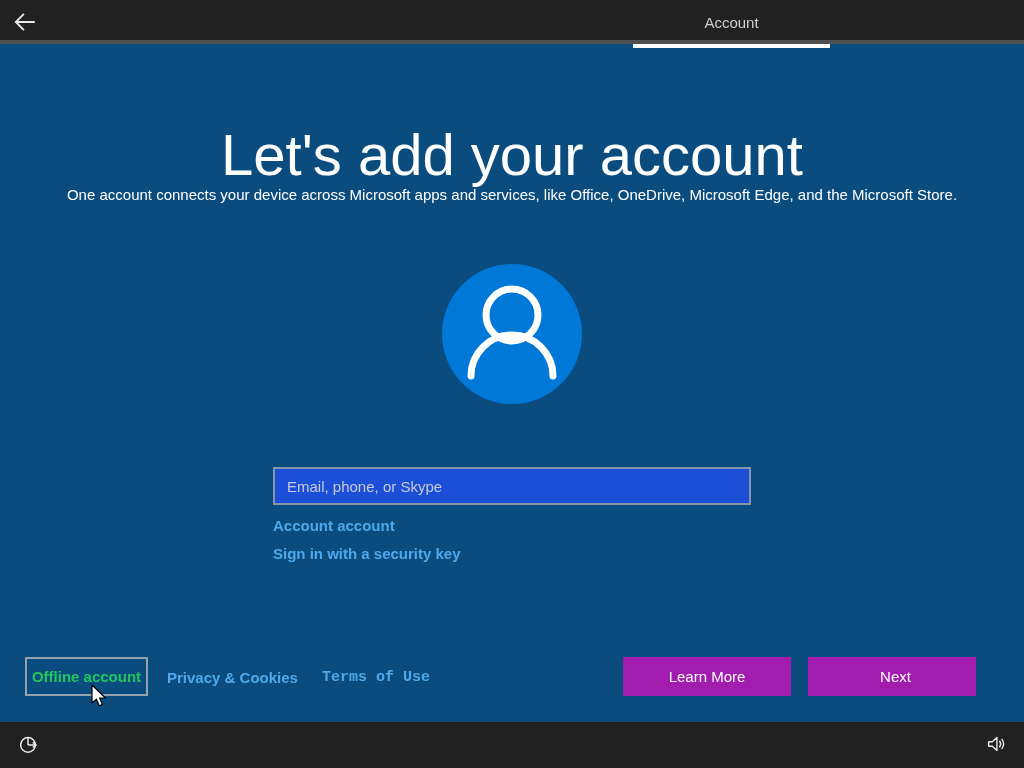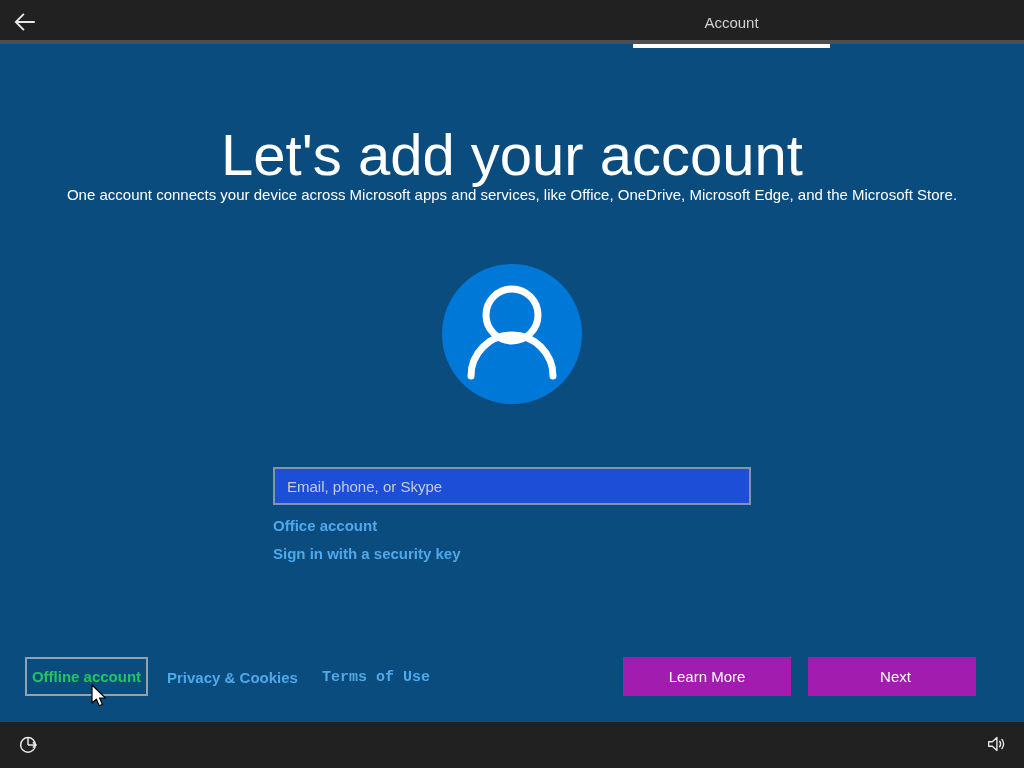--- a/index.html
+++ b/index.html
@@ -128,21 +128,21 @@
     <span>
       <svg width="140" height="140" viewBox="0 0 140 140">
         <circle cx="70" cy="53" r="26" fill="none" stroke="#ffffff" stroke-width="7"></circle>
         <path d="M29 114 a41 41 0 0 1 82 0" fill="none" stroke="#ffffff" stroke-width="7" stroke-linecap="round"></path>
       </svg>
     </span>
   </div>
 
   <input class="id-input" type="text" placeholder="Email, phone, or Skype" style="">
 
-  <button class="link link-create">Office account</button>
+  <button class="link link-create">Account account</button>
   <button class="link link-security">Sign in with a security key</button>
 </main>
 
 <div>
   <button class="offline-btn">
     <span>Offline account</span>
   </button>
   <button class="link link-privacy">Privacy &amp; Cookies</button>
   <button class="link link-terms">Terms of Use</button>
   <button class="action-btn btn-learn">

